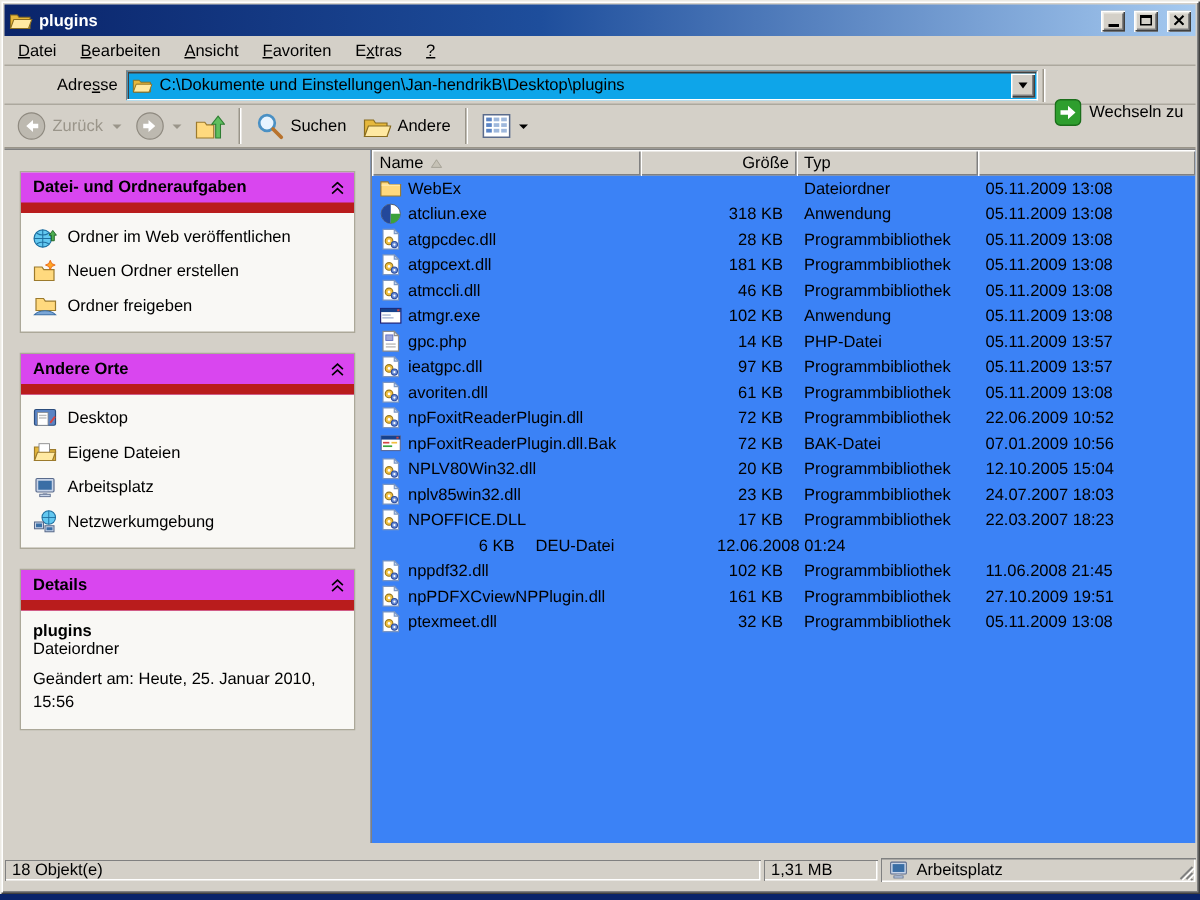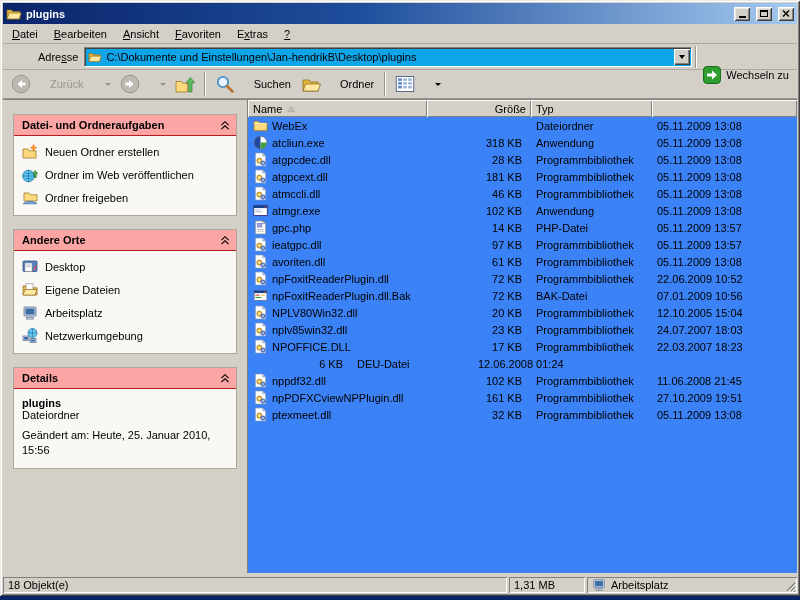--- a/index.html
+++ b/index.html
@@ -58,32 +58,32 @@
     box-shadow: inset 1px 1px 0 #fff, inset -1px -1px 0 #404040, inset -2px -2px 0 #808080;
     display:flex; align-items:center; justify-content:center;
   }
   .tri-down { width:0; height:0; border-left:3px solid transparent; border-right:3px solid transparent; border-top:4px solid #000; }
   .vsep { width:2px; height:22px; border-left:1px solid #9A958A; border-right:1px solid #fff; margin:0 3px; }
   .go-btn { display:flex; align-items:center; gap:5px; padding:0 6px 0 3px; height:24px;margin-top:36px; }
   .go-btn .ic { width:18px; height:18px; }
 
   
   .toolbar { height:29px; flex:none; display:flex; align-items:center; gap:1px; padding:0 4px; border-bottom:1px solid #9A958A; }
-  .tbtn { display:flex; align-items:center; gap:19px; padding:2px 4px; height:36px; }
+  .tbtn { display:flex; align-items:center; gap:4px; padding:2px 4px; height:36px; }
   .tbtn .tlabel { padding-right:1px; }
   .tbtn.disabled .tlabel { color:#9A958A; }
   .dd { width:0; height:0; border-left:3px solid transparent; border-right:3px solid transparent; border-top:3px solid #000; margin-left:1px; }
   .tbtn.disabled .dd { border-top-color:#9A958A; }
   .tsep { width:2px; height:24px; border-left:1px solid #9A958A; border-right:1px solid #fff; margin:0 4px; }
 
   
   .content { flex:1; display:flex; overflow:hidden; border-top:1px solid #808080; }
   .sidebar { width:244px; flex:none; padding:14px 10px 0 10px; overflow:hidden; }
   .panel { border:1px solid #ACA899; background:#F9F8F5; margin-bottom:13px; }
-  .phead { display:flex; justify-content:space-between; align-items:center; background:#fca5a5; font-weight:bold; padding:4px 6px 4px 8px; border-bottom:1px solid #b91c1c; }
+  .phead { display:flex; justify-content:space-between; align-items:center; background:#d946ef; font-weight:bold; padding:4px 6px 4px 8px; border-bottom:7px solid #b91c1c; }
   .phead .ic { width:10px; height:9px; }
   .pbody { padding:8px 6px 9px 8px; display:flex; flex-direction:column; gap:7px; }
   .pitem { display:flex; align-items:center; gap:7px; cursor:default; }
   .dname { font-weight:bold; }
   .dmod { margin-top:7px; line-height:1.4; padding-right:6px; }
 
   
   .filelist { flex:1; background:#3b82f6; border-left:1px solid #808080; display:flex; flex-direction:column; overflow:hidden; }
   .lheader { display:flex; height:17px; flex:none; background:#D4D0C8; }
   .hcell {
@@ -93,21 +93,21 @@
   .col-name{width:179px} .col-size{width:104px} .col-type{width:121px} .col-date{width:138px} .col-fill{flex:1}
   .hcell.col-size { justify-content:flex-end; }
   .rows { flex:1; overflow:hidden; }
   .row { display:flex; height:17px; align-items:center; }
   .cell { padding:0 5px; white-space:nowrap; overflow:hidden; display:flex; align-items:center; }
   .cell.col-size { justify-content:flex-end; padding-right:9px; }
   .fic { width:15px; height:15px; margin-right:4px; flex:none; display:inline-flex; }
   .fic svg { width:100%; height:100%; }
 
   
-  .statusbar { height:20px; flex:none; display:flex; gap:2px; padding-top:4px; }
+  .statusbar { height:31px; flex:none; display:flex; gap:2px; padding-top:4px;align-items:center; }
   .spanel { box-shadow: inset 1px 1px 0 #808080, inset -1px -1px 0 #fff; padding:1px 5px; display:flex; align-items:center; gap:5px; overflow:hidden; }
   .s1 { flex:1; } .s2 { width:76px; flex:none; } .s3 { width:210px; flex:none; position:relative; }
   .grip { position:absolute; right:1px; bottom:1px; width:12px; height:12px; }
 </style>
 </head>
 <body>
 
 <div class="window">
 
   <div class="titlebar">
@@ -223,21 +223,21 @@
 
       <div class="tbtn">
         <span class="ic i20">
           <span class="ic" style="width: 100%; height: 100%;">
             <svg viewBox="0 0 20 20">
               <path d="M2 6h6l1.3 2H17v9H2z" fill="#E6B83C" stroke="#8A6D1F" stroke-width="0.8"></path>
               <path d="M2 17l2.6-7H19.5L17 17z" fill="#FFE9A2" stroke="#8A6D1F" stroke-width="0.8"></path>
             </svg>
           </span>
         </span>
-        <span class="tlabel">Ordner</span>
+        <span class="tlabel">Andere</span>
       </div>
     <div class="tsep"></div>
       <div class="tbtn">
         <span class="ic i20">
           <span class="ic" style="width: 100%; height: 100%;">
             <svg viewBox="0 0 16 16">
               <rect x="1" y="2" width="14" height="12" fill="#fff" stroke="#5A6B8C" stroke-width="0.8"></rect>
               <rect x="2.5" y="3.5" width="3" height="2" fill="#5B84C4"></rect>
               <rect x="2.5" y="6.5" width="3" height="2" fill="#5B84C4"></rect>
               <rect x="2.5" y="9.5" width="3" height="2" fill="#5B84C4"></rect>
@@ -267,39 +267,39 @@
                 <path d="M1 4.5L5 0.8l4 3.7M1 9L5 5.3 9 9" stroke="#000" stroke-width="1.2" fill="none"></path>
               </svg>
             </span>
         </div>
         <div class="pbody">
 
             <div class="pitem">
               <span class="ic i16">
                 <span class="ic" style="width: 100%; height: 100%;">
                   <svg viewBox="0 0 16 16">
-                    <path d="M1 5h5l1.2 1.8H14V14H1z" fill="#FFD97E" stroke="#9C7A2C" stroke-width="0.8"></path>
-                    <path d="M11.5 0.5l1 2.2 2.3 1-2.3 1-1 2.2-1-2.2-2.2-1 2.2-1z" fill="#FFA726" stroke="#E65100" stroke-width="0.5"></path>
-                  </svg>
-                </span>
-              </span>
-              <span>Neuen Ordner erstellen</span>
-            </div>
-
-            <div class="pitem">
-              <span class="ic i16">
-                <span class="ic" style="width: 100%; height: 100%;">
-                  <svg viewBox="0 0 16 16">
                     <circle cx="6.5" cy="9" r="5.8" fill="#63C8F0" stroke="#1E6FA0" stroke-width="0.8"></circle>
                     <path d="M0.7 9h11.6M6.5 3.2v11.6M2.5 5.5c2.5 1.5 5.5 1.5 8 0M2.5 12.5c2.5-1.5 5.5-1.5 8 0" stroke="#1E6FA0" stroke-width="0.7" fill="none"></path>
                     <path d="M10.8 6.8L13.2 3.6l2.4 3.2h-1.4v3.7h-2V6.8z" fill="#4CAF50" stroke="#1B5E20" stroke-width="0.6"></path>
                   </svg>
                 </span>
               </span>
               <span>Ordner im Web veröffentlichen</span>
+            </div>
+
+            <div class="pitem">
+              <span class="ic i16">
+                <span class="ic" style="width: 100%; height: 100%;">
+                  <svg viewBox="0 0 16 16">
+                    <path d="M1 5h5l1.2 1.8H14V14H1z" fill="#FFD97E" stroke="#9C7A2C" stroke-width="0.8"></path>
+                    <path d="M11.5 0.5l1 2.2 2.3 1-2.3 1-1 2.2-1-2.2-2.2-1 2.2-1z" fill="#FFA726" stroke="#E65100" stroke-width="0.5"></path>
+                  </svg>
+                </span>
+              </span>
+              <span>Neuen Ordner erstellen</span>
             </div>
 
             <div class="pitem">
               <span class="ic i16">
                 <span class="ic" style="width: 100%; height: 100%;">
                   <svg viewBox="0 0 16 16">
                     <path d="M2 3h5l1.2 1.8H15V11H2z" fill="#FFD97E" stroke="#9C7A2C" stroke-width="0.8"></path>
                     <path d="M1 13.8c2-1.9 5-2.6 7-2.6s5 .7 7 2.6z" fill="#7BA7D7" stroke="#3A6EA5" stroke-width="0.7"></path>
                   </svg>
                 </span>

